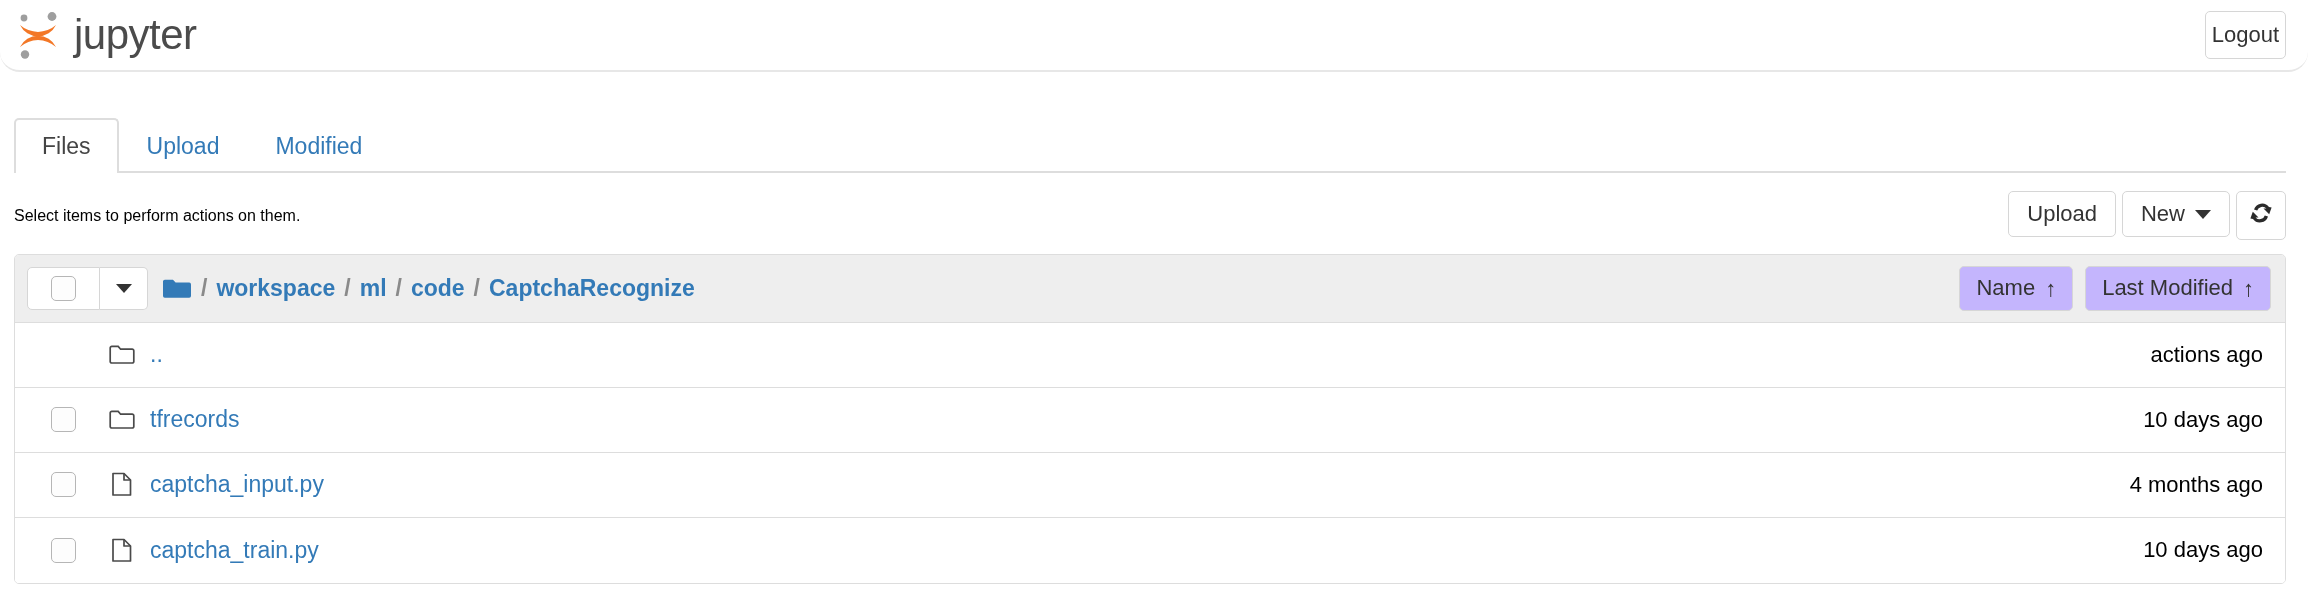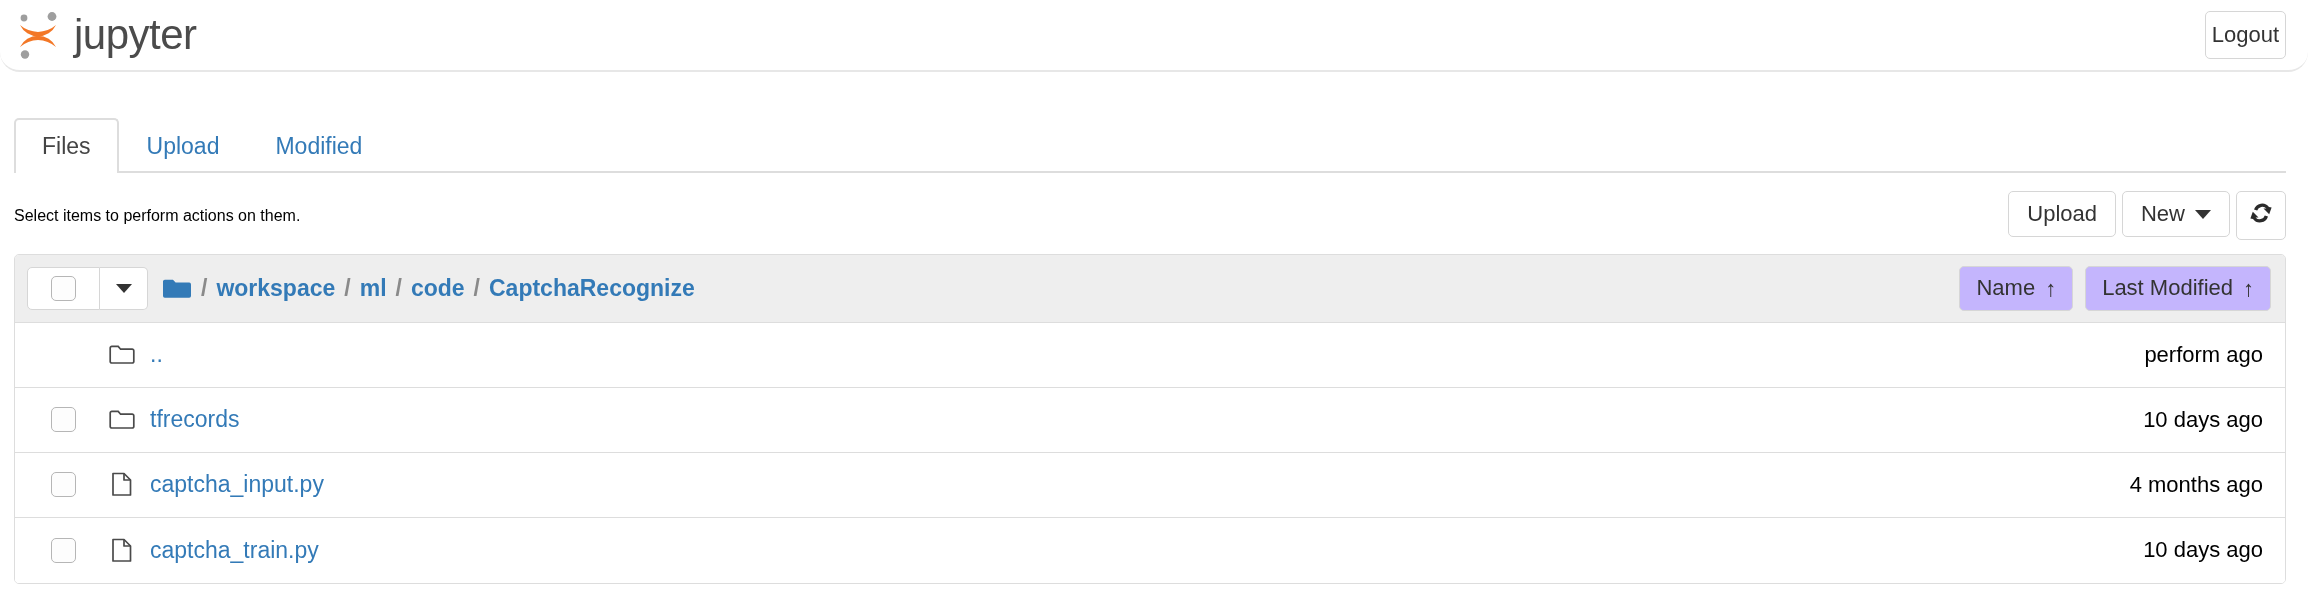--- a/index.html
+++ b/index.html
@@ -313,21 +313,21 @@
     <div class="row">
       <div class="row-left">
         <div class="row-cb"></div>
         <div class="row-icon">
           <svg width="26" height="22" viewBox="0 0 26 22" xmlns="http://www.w3.org/2000/svg">
             <path d="M1.2 4 A1.6 1.6 0 0 1 2.8 2.4 L9.2 2.4 L11.6 5.2 L23.2 5.2 A1.6 1.6 0 0 1 24.8 6.8 L24.8 17.4 A1.6 1.6 0 0 1 23.2 19 L2.8 19 A1.6 1.6 0 0 1 1.2 17.4 Z" fill="none" stroke="#4a4a4a" stroke-width="1.7"></path>
           </svg>
         </div>
         <a class="row-name">..</a>
       </div>
-      <div class="row-time">perform ago</div>
+      <div class="row-time">actions ago</div>
     </div>
 
     <div class="row">
       <div class="row-left">
         <div class="row-cb">
           <span class="cb"></span>
         </div>
         <div class="row-icon">
           <svg width="26" height="22" viewBox="0 0 26 22" xmlns="http://www.w3.org/2000/svg">
             <path d="M1.2 4 A1.6 1.6 0 0 1 2.8 2.4 L9.2 2.4 L11.6 5.2 L23.2 5.2 A1.6 1.6 0 0 1 24.8 6.8 L24.8 17.4 A1.6 1.6 0 0 1 23.2 19 L2.8 19 A1.6 1.6 0 0 1 1.2 17.4 Z" fill="none" stroke="#4a4a4a" stroke-width="1.7"></path>

